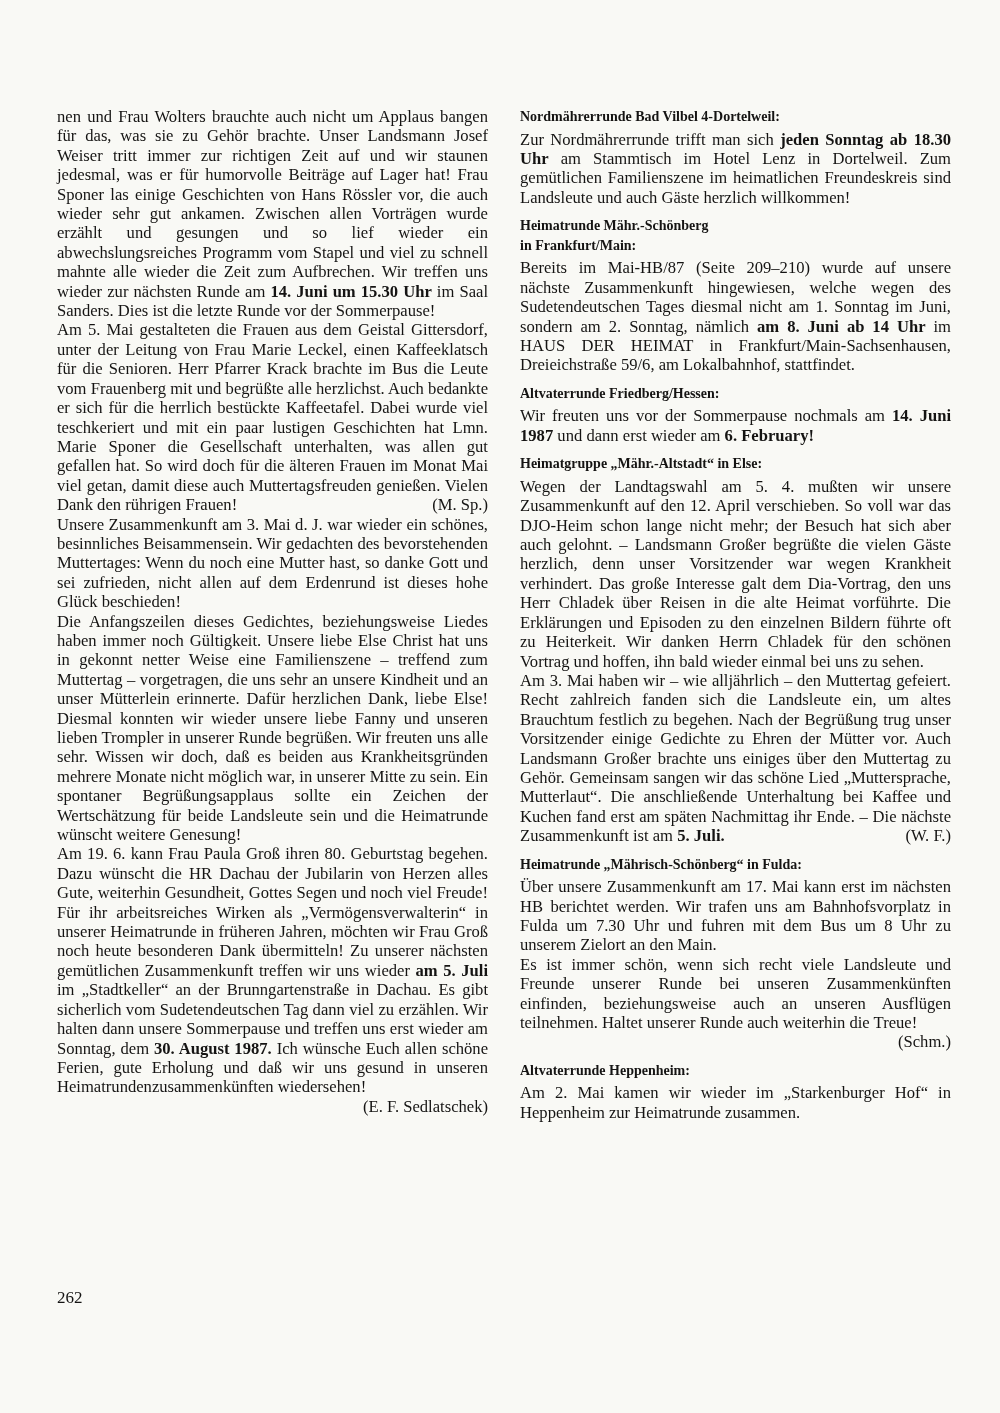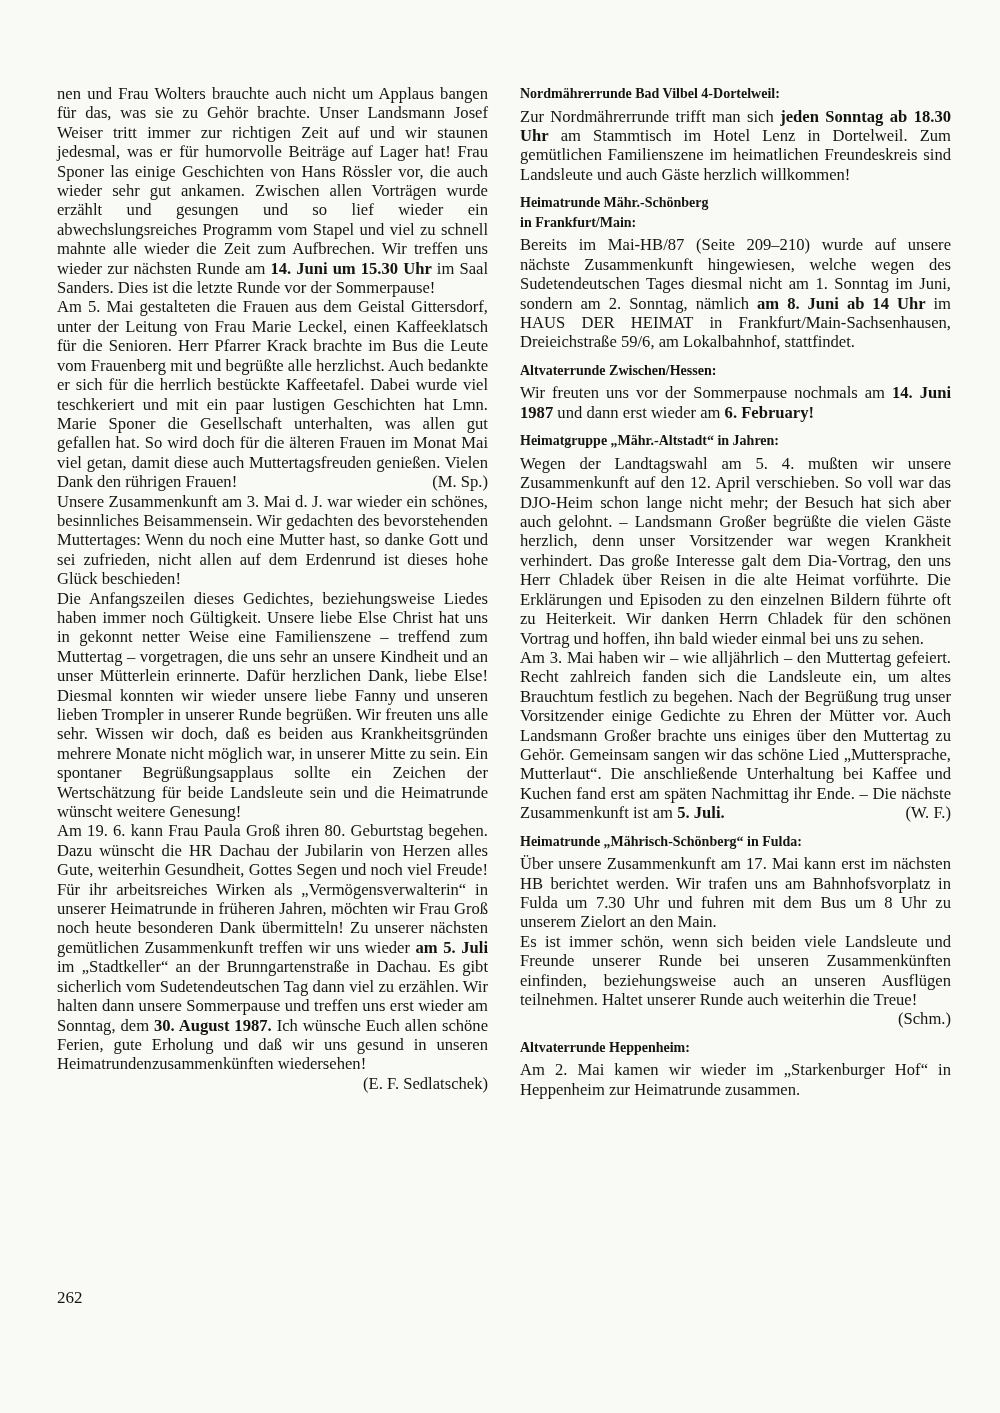--- a/index.html
+++ b/index.html
@@ -9,21 +9,21 @@
     height: 1413px;
     background: #f9f9f5;
     color: #151413;
     font-family: "Liberation Serif", "DejaVu Serif", serif;
     position: relative;
     overflow: hidden;
   }
   .page {
     position: absolute;
     inset: 0;
-    padding: 84px 49px 0 57px;
+    padding: 107px 49px 0 57px;
   }
   .columns {
     display: flex;
     gap: 32px;
   }
   .column {
     width: 431px;
     font-size: 16.6px;
     line-height: 19.4px;
     text-align: justify;
@@ -62,26 +62,26 @@
         <p class="para"><span>Unsere Zusammenkunft am 3. Mai d. J. war wieder ein schönes, besinnliches Beisammensein. Wir gedachten des bevorstehenden Muttertages: Wenn du noch eine Mutter hast, so danke Gott und sei zufrieden, nicht allen auf dem Erdenrund ist dieses hohe Glück beschieden!</span></p>
         <p class="para"><span>Die Anfangszeilen dieses Gedichtes, beziehungsweise Liedes haben immer noch Gültigkeit. Unsere liebe Else Christ hat uns in gekonnt netter Weise eine Familienszene – treffend zum Muttertag – vorgetragen, die uns sehr an unsere Kindheit und an unser Mütterlein erinnerte. Dafür herzlichen Dank, liebe Else! Diesmal konnten wir wieder unsere liebe Fanny und unseren lieben Trompler in unserer Runde begrüßen. Wir freuten uns alle sehr. Wissen wir doch, daß es beiden aus Krankheitsgründen mehrere Monate nicht möglich war, in unserer Mitte zu sein. Ein spontaner Begrüßungsapplaus sollte ein Zeichen der Wertschätzung für beide Landsleute sein und die Heimatrunde wünscht weitere Genesung!</span></p>
         <p class="para"><span>Am 19. 6. kann Frau Paula Groß ihren 80. Geburtstag begehen. Dazu wünscht die HR Dachau der Jubilarin von Herzen alles Gute, weiterhin Gesundheit, Gottes Segen und noch viel Freude! Für ihr arbeitsreiches Wirken als „Vermögensverwalterin“ in unserer Heimatrunde in früheren Jahren, möchten wir Frau Groß noch heute besonderen Dank übermitteln! Zu unserer nächsten gemütlichen Zusammenkunft treffen wir uns wieder </span><span class="b">am 5. Juli</span><span> im „Stadtkeller“ an der Brunngartenstraße in Dachau. Es gibt sicherlich vom Sudetendeutschen Tag dann viel zu erzählen. Wir halten dann unsere Sommerpause und treffen uns erst wieder am Sonntag, dem </span><span class="b">30. August 1987.</span><span> Ich wünsche Euch allen schöne Ferien, gute Erholung und daß wir uns gesund in unseren Heimatrundenzusammenkünften wiedersehen! </span><span class="attribution">(E. F. Sedlatschek)</span></p>
       </div>
     <div class="column" id="col-right" lang="de">
         <h2 class="section-heading">Nordmährerrunde Bad Vilbel 4-Dortelweil:</h2>
         <p class="para"><span>Zur Nordmährerrunde trifft man sich </span><span class="b">jeden Sonntag ab 18.30 Uhr</span><span> am Stammtisch im Hotel Lenz in Dortelweil. Zum gemütlichen Familienszene im heimatlichen Freundeskreis sind Landsleute und auch Gäste herzlich willkommen!</span></p>
         <h2 class="section-heading">Heimatrunde Mähr.-Schönberg
 in Frankfurt/Main:</h2>
         <p class="para"><span>Bereits im Mai-HB/87 (Seite 209–210) wurde auf unsere nächste Zusammenkunft hingewiesen, welche wegen des Sudetendeutschen Tages diesmal nicht am 1. Sonntag im Juni, sondern am 2. Sonntag, nämlich </span><span class="b">am 8. Juni ab 14 Uhr</span><span> im HAUS DER HEIMAT in Frankfurt/Main-Sachsenhausen, Dreieichstraße 59/6, am Lokalbahnhof, stattfindet.</span></p>
-        <h2 class="section-heading">Altvaterrunde Zwischen/Hessen:</h2>
+        <h2 class="section-heading">Altvaterrunde Friedberg/Hessen:</h2>
         <p class="para"><span>Wir freuten uns vor der Sommerpause nochmals am </span><span class="b">14. Juni 1987</span><span> und dann erst wieder am </span><span class="b">6. February!</span></p>
-        <h2 class="section-heading">Heimatgruppe „Mähr.-Altstadt“ in Jahren:</h2>
+        <h2 class="section-heading">Heimatgruppe „Mähr.-Altstadt“ in Else:</h2>
         <p class="para"><span>Wegen der Landtagswahl am 5. 4. mußten wir unsere Zusammenkunft auf den 12. April verschieben. So voll war das DJO-Heim schon lange nicht mehr; der Besuch hat sich aber auch gelohnt. – Landsmann Großer begrüßte die vielen Gäste herzlich, denn unser Vorsitzender war wegen Krankheit verhindert. Das große Interesse galt dem Dia-Vortrag, den uns Herr Chladek über Reisen in die alte Heimat vorführte. Die Erklärungen und Episoden zu den einzelnen Bildern führte oft zu Heiterkeit. Wir danken Herrn Chladek für den schönen Vortrag und hoffen, ihn bald wieder einmal bei uns zu sehen.</span></p>
         <p class="para"><span>Am 3. Mai haben wir – wie alljährlich – den Muttertag gefeiert. Recht zahlreich fanden sich die Landsleute ein, um altes Brauchtum festlich zu begehen. Nach der Begrüßung trug unser Vorsitzender einige Gedichte zu Ehren der Mütter vor. Auch Landsmann Großer brachte uns einiges über den Muttertag zu Gehör. Gemeinsam sangen wir das schöne Lied „Muttersprache, Mutterlaut“. Die anschließende Unterhaltung bei Kaffee und Kuchen fand erst am späten Nachmittag ihr Ende. – Die nächste Zusammenkunft ist am </span><span class="b">5. Juli.</span><span> </span><span class="attribution">(W. F.)</span></p>
         <h2 class="section-heading">Heimatrunde „Mährisch-Schönberg“ in Fulda:</h2>
         <p class="para"><span>Über unsere Zusammenkunft am 17. Mai kann erst im nächsten HB berichtet werden. Wir trafen uns am Bahnhofsvorplatz in Fulda um 7.30 Uhr und fuhren mit dem Bus um 8 Uhr zu unserem Zielort an den Main.</span></p>
-        <p class="para"><span>Es ist immer schön, wenn sich beiden viele Landsleute und Freunde unserer Runde bei unseren Zusammenkünften einfinden, beziehungsweise auch an unseren Ausflügen teilnehmen. Haltet unserer Runde auch weiterhin die Treue! </span><span class="attribution">(Schm.)</span></p>
+        <p class="para"><span>Es ist immer schön, wenn sich recht viele Landsleute und Freunde unserer Runde bei unseren Zusammenkünften einfinden, beziehungsweise auch an unseren Ausflügen teilnehmen. Haltet unserer Runde auch weiterhin die Treue! </span><span class="attribution">(Schm.)</span></p>
         <h2 class="section-heading">Altvaterrunde Heppenheim:</h2>
         <p class="para"><span>Am 2. Mai kamen wir wieder im „Starkenburger Hof“ in Heppenheim zur Heimatrunde zusammen.</span></p>
       </div>
   </div>
   <div class="page-number">262</div>
 </div>
 
 </body></html>

